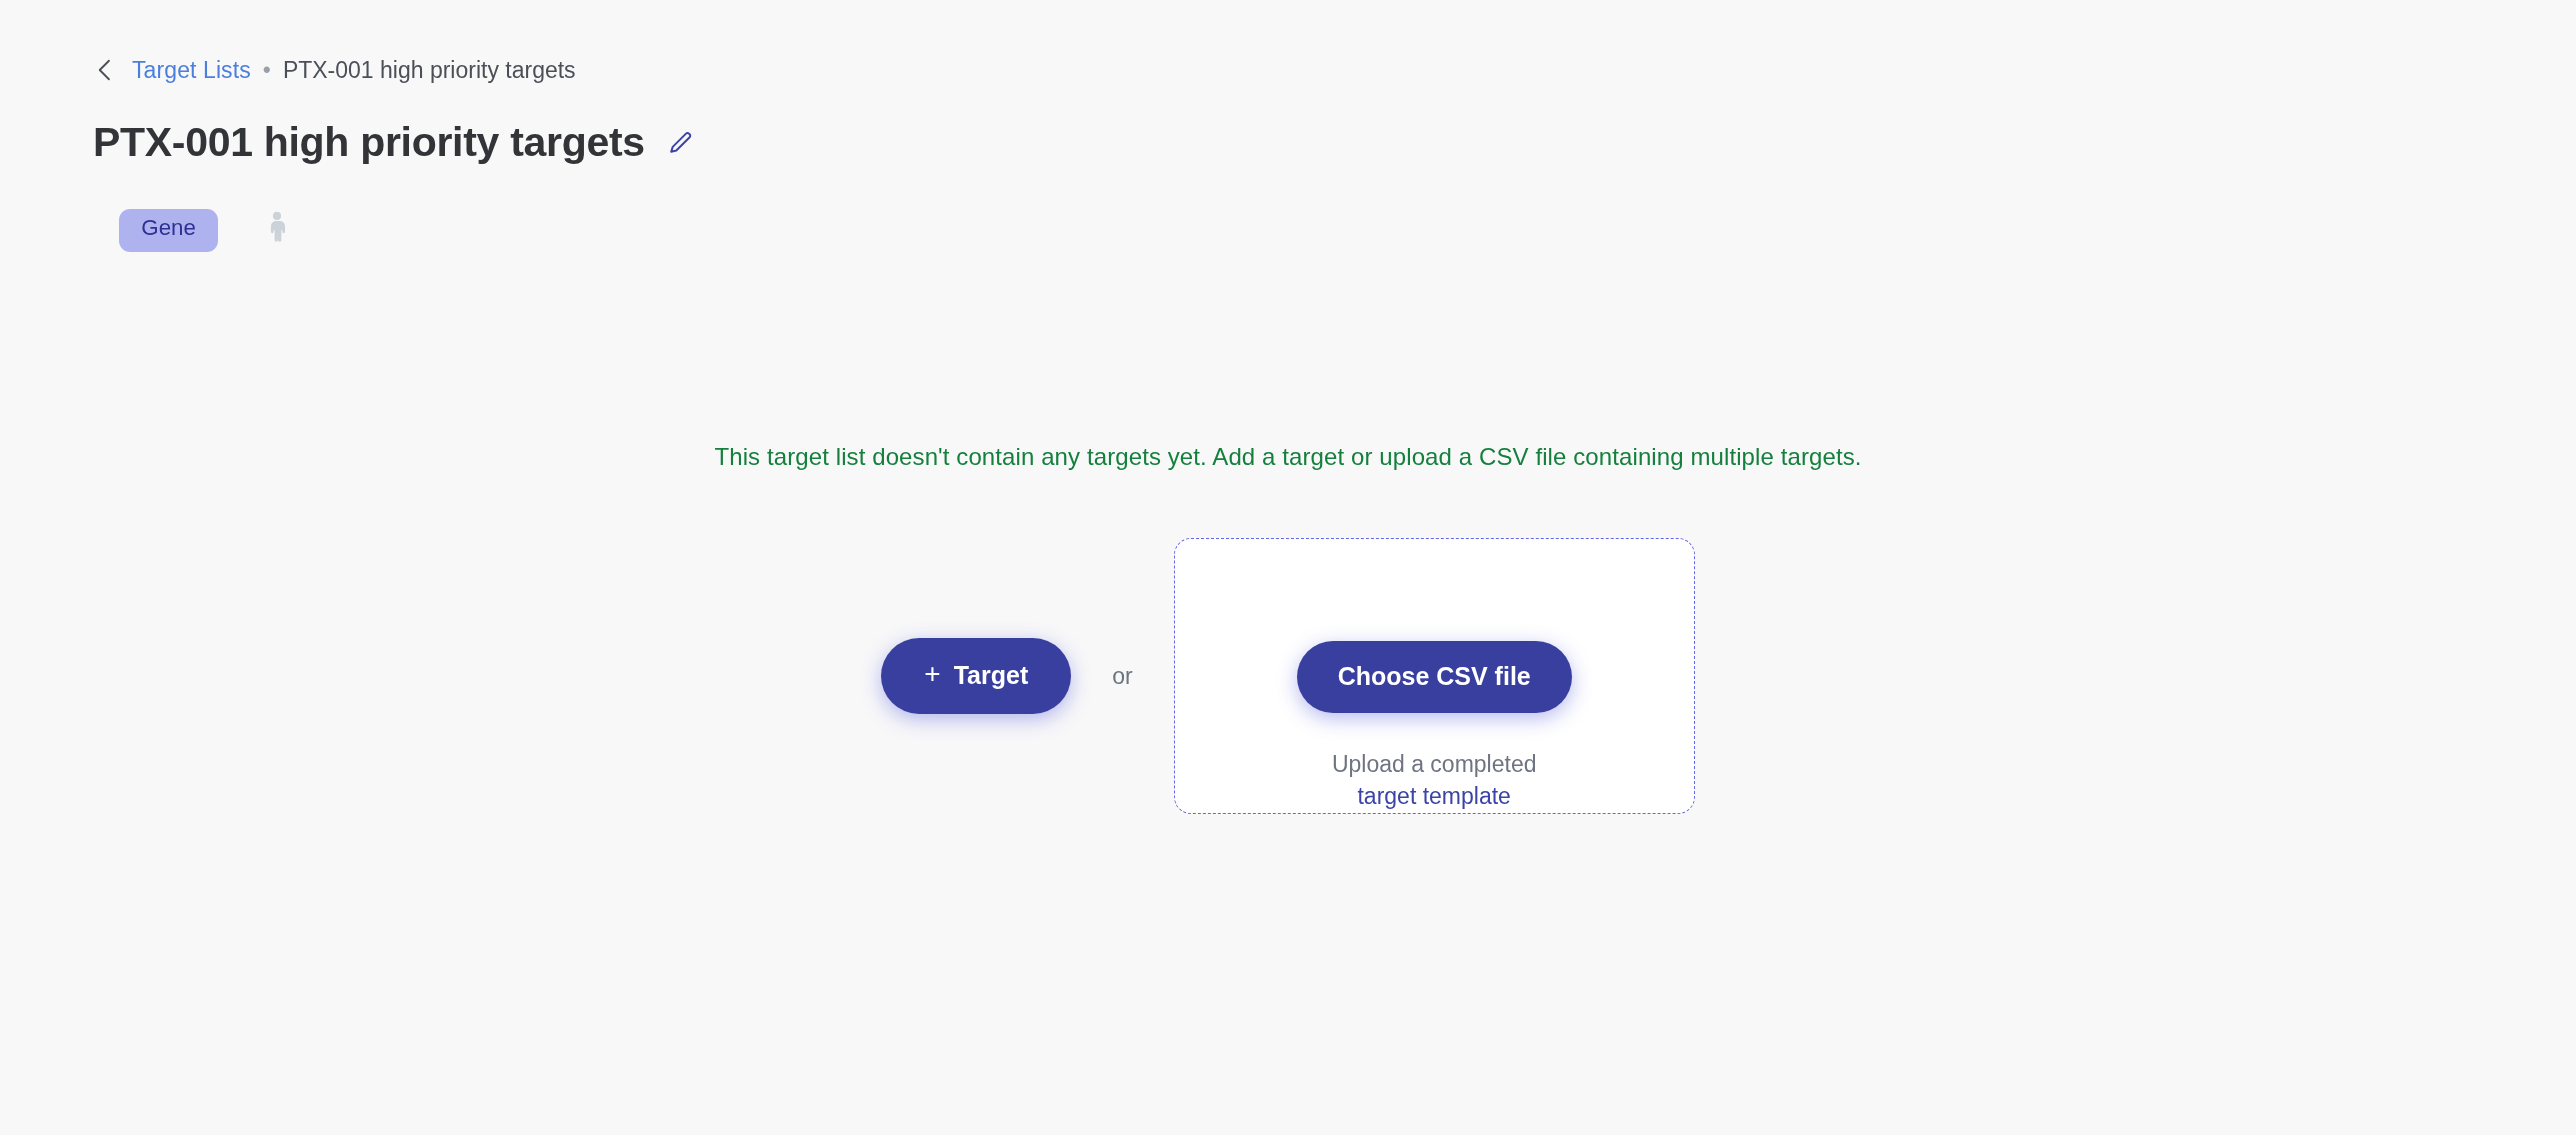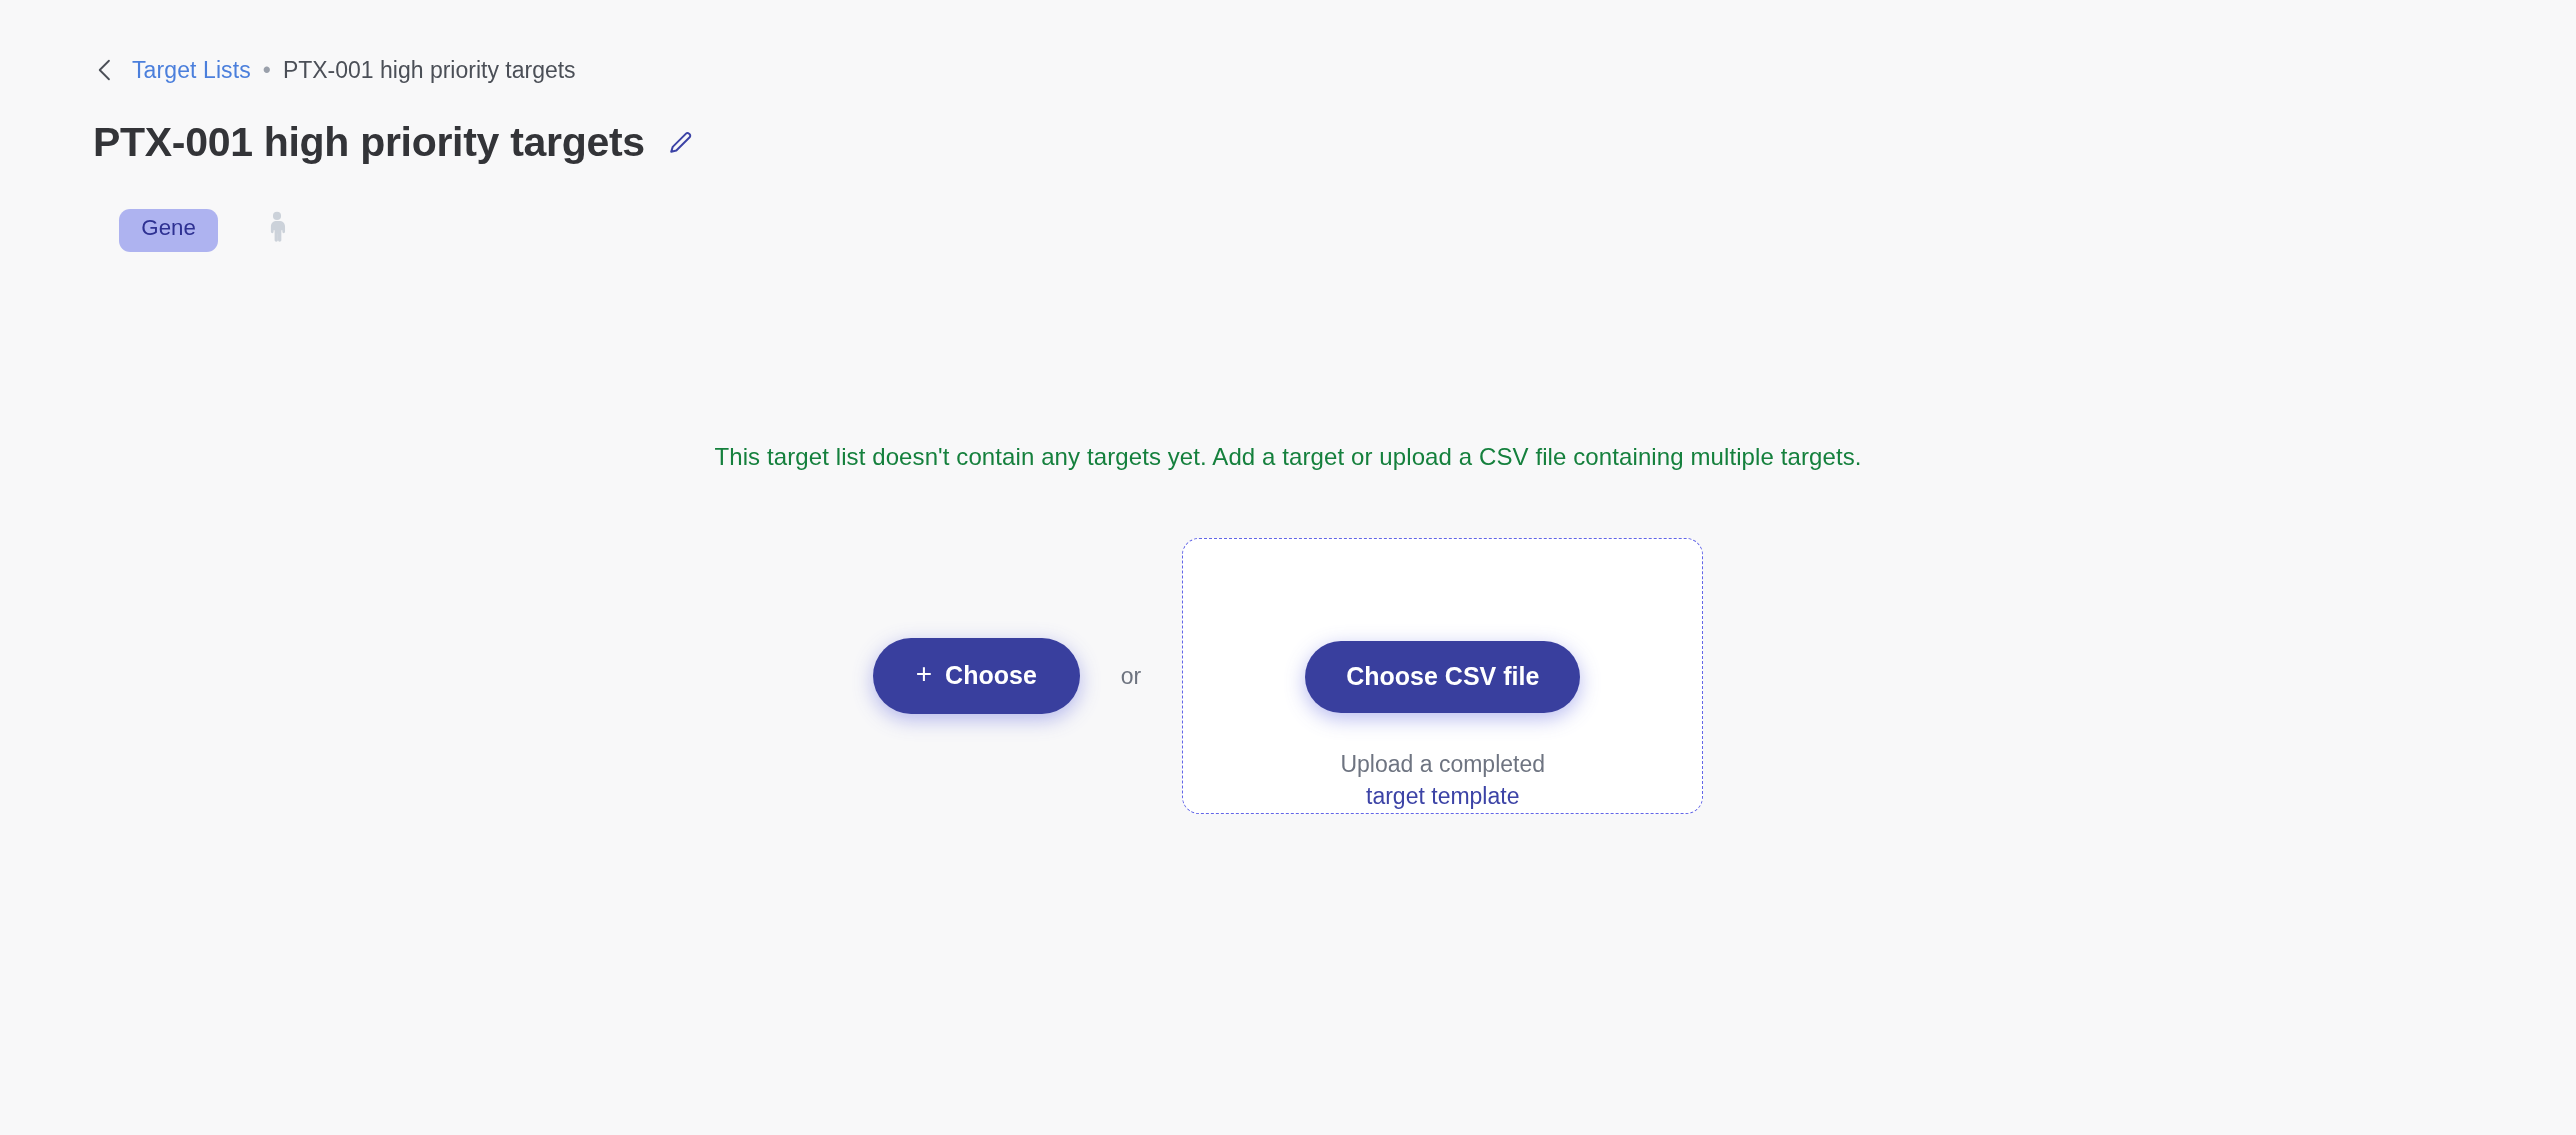--- a/index.html
+++ b/index.html
@@ -248,21 +248,21 @@
   </span>
 </div>
 
 <div class="empty-msg">This target list doesn't contain any targets yet. Add a target or upload a CSV file containing multiple targets.</div>
 
 <div class="actions">
   <div class="actions-inner">
 
     <button class="btn-pill btn-target">
       <span class="plus">+</span>
-      <span>Choose</span>
+      <span>Target</span>
     </button>
 
     <span class="or-text">or</span>
 
     <div class="dropzone">
       <button class="btn-pill btn-csv">Choose CSV file</button>
       <div class="dz-caption">
         <span class="line1">Upload a completed</span>
         <span class="line2">target template</span>
       </div>

